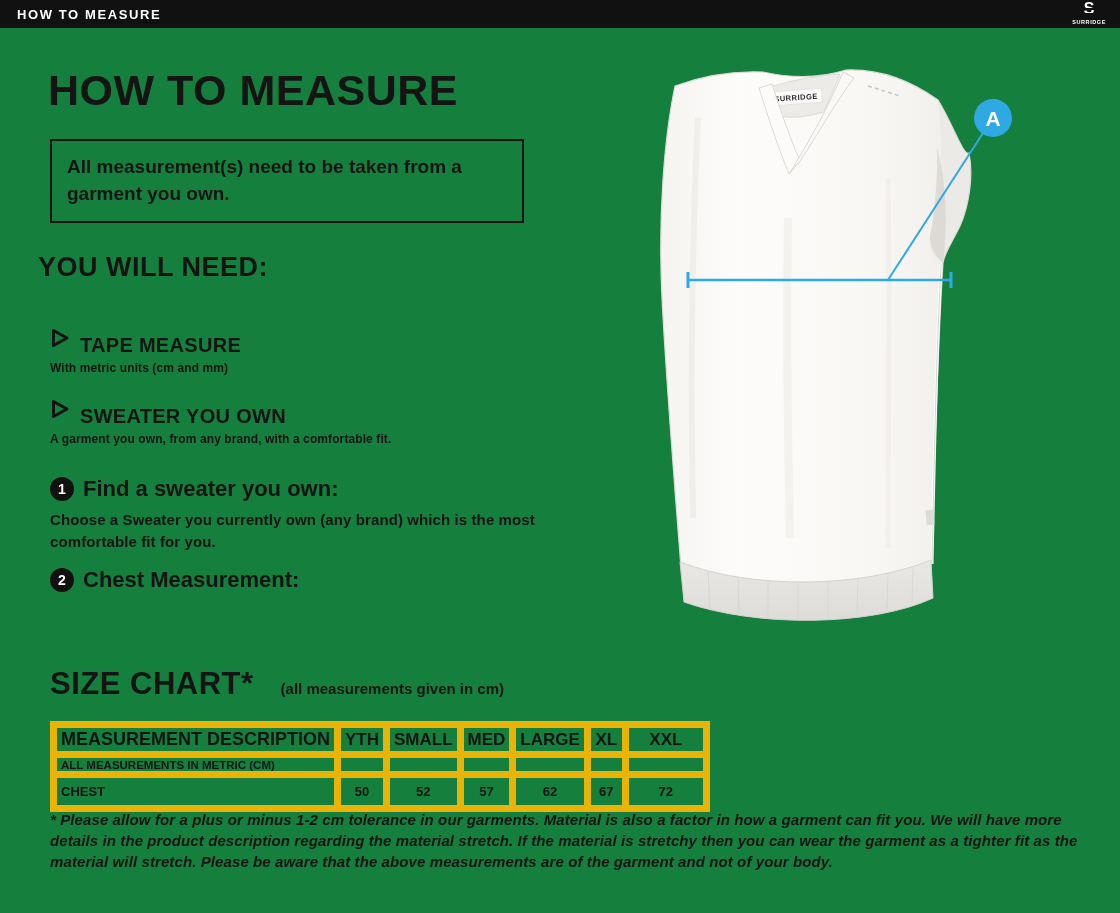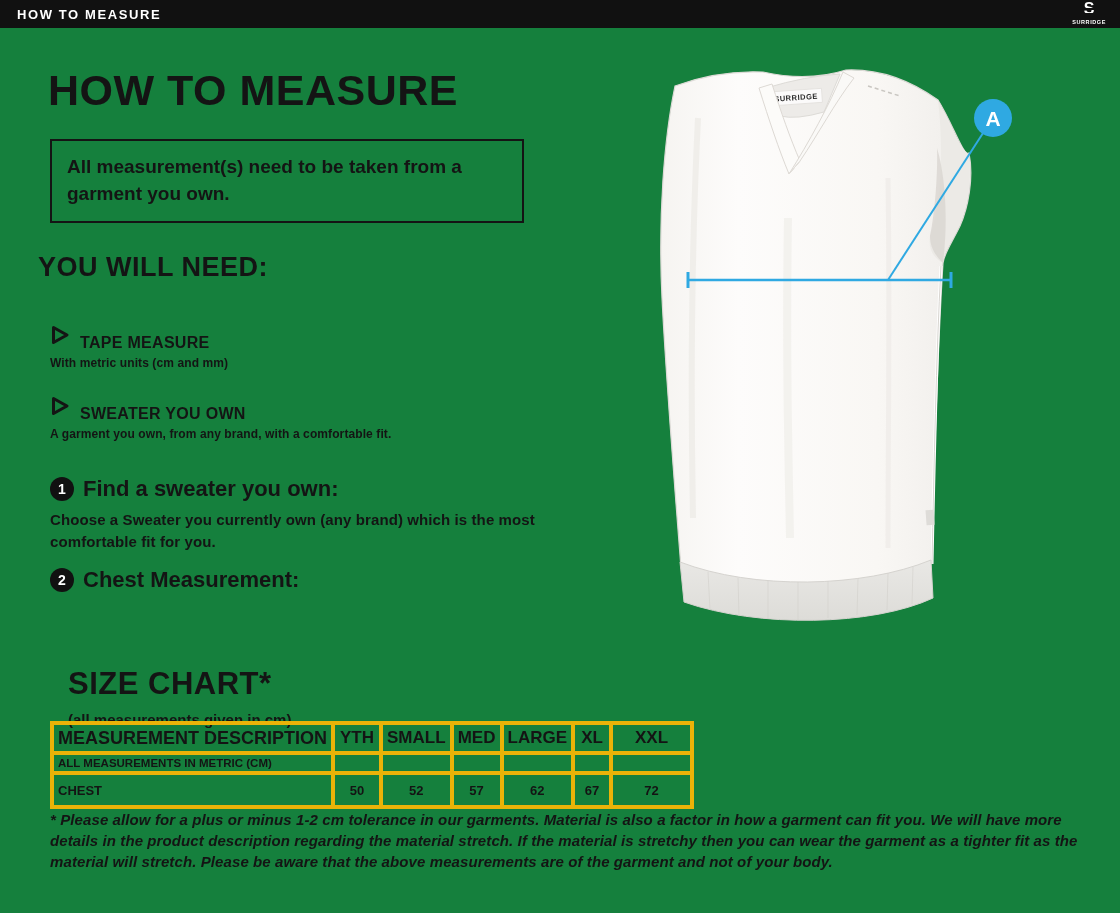--- a/index.html
+++ b/index.html
@@ -21,38 +21,38 @@
 
   
   .h1 { position:absolute; left:48px; top:66px; font-size:43px; font-weight:bold; letter-spacing:0.5px; color:#141414; }
   .note-box { position:absolute; left:50px; top:139px; width:474px; border:2px solid #141414;
               padding:13px 15px; font-size:19px; font-weight:bold; line-height:1.42; }
   .ywn-title { position:absolute; left:38px; top:252px; font-size:27px; font-weight:bold; letter-spacing:0.5px; }
 
   .need-item { position:absolute; left:50px; }
   .need-head { display:flex; align-items:center; gap:10px; }
   .need-head .tri { width:20px; height:20px; flex:0 0 auto; }
-  .need-title { font-size:16px; font-weight:bold; letter-spacing:0.3px;margin-top:16px; }
+  .need-title { font-size:20px; font-weight:bold; letter-spacing:0.3px;margin-top:16px; }
   .need-desc { font-size:12px; font-weight:bold; margin-top:4px; letter-spacing:0.1px; }
   #need-1 { top:318px; } #need-2 { top:389px; }
 
   .step { position:absolute; left:50px; width:540px; }
   .step-head { display:flex; align-items:center; gap:9px; }
   .badge { width:24px; height:24px; border-radius:50%; background:#111; color:#fff; font-size:14px;
            font-weight:bold; text-align:center; line-height:24px; flex:0 0 auto; }
   .step-title { font-size:22px; font-weight:bold;text-align:center; }
   .step-desc { font-size:15px; font-weight:bold; line-height:1.45; margin-top:7px; letter-spacing:0.1px; }
   #step-1 { top:476px; width:535px; } #step-2 { top:567px; width:545px; }
 
-  .sc-head { position:absolute; left:50px; top:666px; display:flex; align-items:baseline; gap:9px;flex-direction:column; }
+  .sc-head { position:absolute; left:50px; top:666px; display:flex; align-items:baseline; gap:9px; }
   .sc-title { font-size:31px; font-weight:bold; letter-spacing:0.5px; }
   .sc-sub { font-size:15px; font-weight:bold;margin-left:18px; }
 
   table.size-chart { position:absolute; left:50px; top:721px; border-collapse:collapse; table-layout:fixed; }
-  .size-chart td, .size-chart th { border:4px solid #eab308; padding:0 4px; overflow:hidden; white-space:nowrap; }
+  .size-chart td, .size-chart th { border:7px solid #eab308; padding:0 4px; overflow:hidden; white-space:nowrap; }
   .size-chart { border:2px solid #1c1c1c; }
   .size-chart th { height:30px; font-size:17px; font-weight:bold; text-align:center; }
   .size-chart th.desc { text-align:left; font-size:18px; }
   .size-chart tr.metric td { height:20px; font-size:11.5px; font-weight:bold; }
   .size-chart tr.vals td { height:34px; font-size:13px; font-weight:600; text-align:center; }
   .size-chart tr.vals td.lbl, .size-chart tr.metric td.lbl { text-align:left; }
 
   .footnote { position:absolute; left:50px; top:809px; width:1048px; font-size:15px; font-weight:bold;
               font-style:italic; line-height:1.4; letter-spacing:0.1px; }
 

